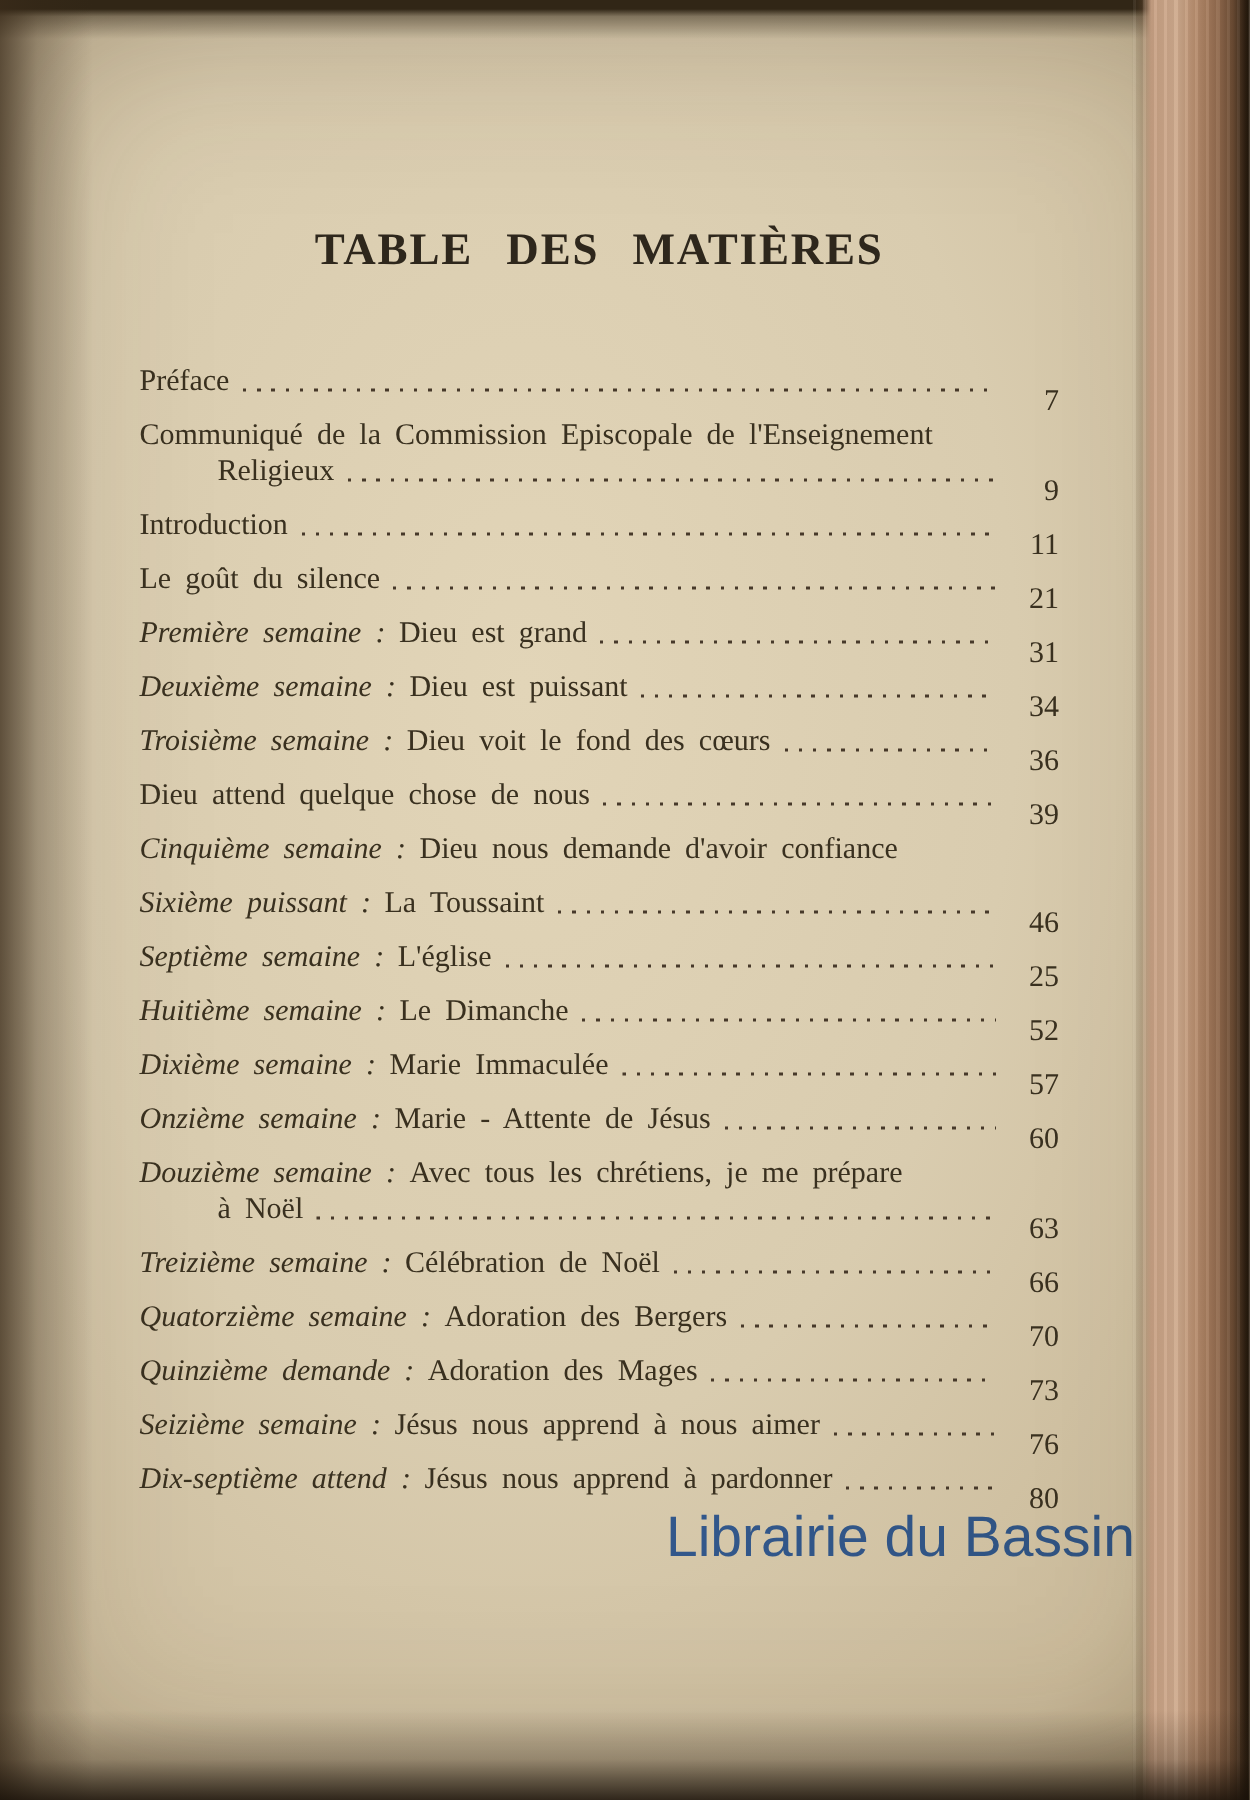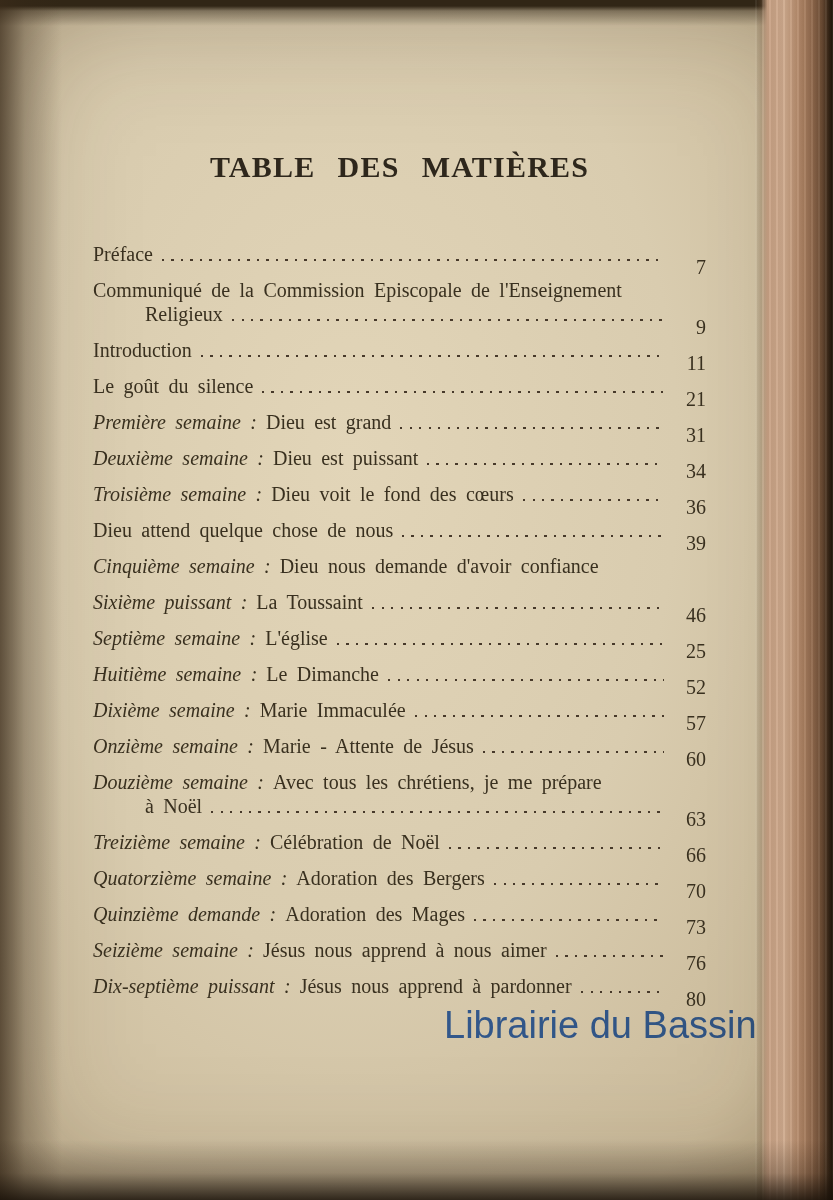--- a/index.html
+++ b/index.html
@@ -257,21 +257,21 @@
       <span class="it">Seizième semaine :</span>
       <span class="tx">Jésus nous apprend à nous aimer</span>
       <span class="leader"></span>
       <span class="pg">76</span>
     </div>
 
   </div>
 
   <div class="entry">
     <div class="line l1">
-      <span class="it">Dix-septième puissant :</span>
+      <span class="it">Dix-septième attend :</span>
       <span class="tx">Jésus nous apprend à pardonner</span>
       <span class="leader"></span>
       <span class="pg">80</span>
     </div>
 
   </div>
 </div>
   </div>
 
   <div class="watermark">Librairie du Bassin</div>

